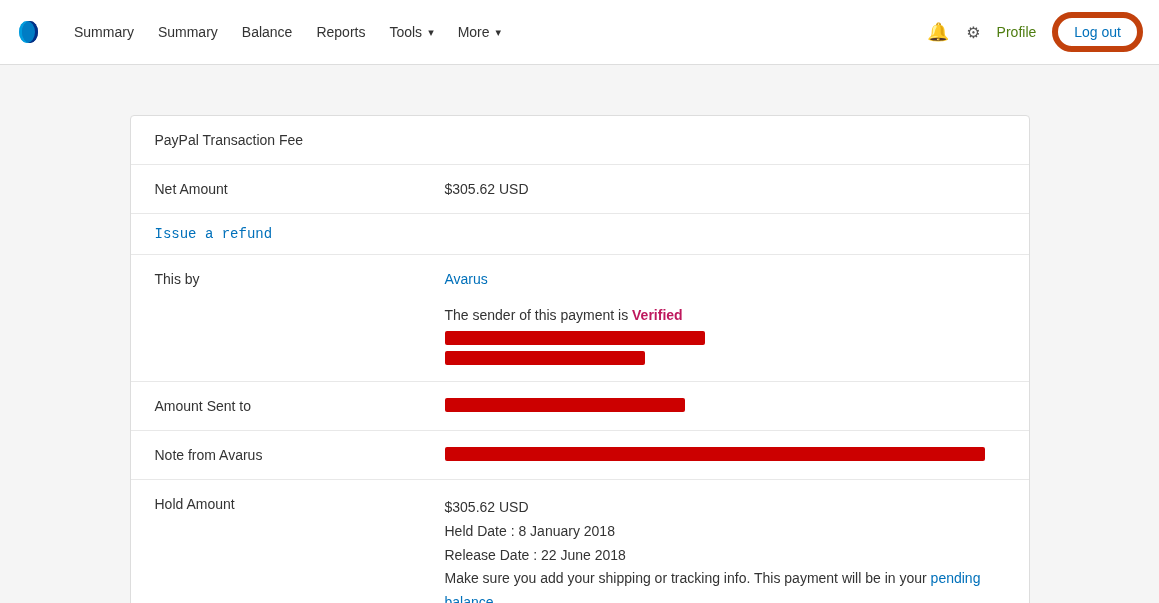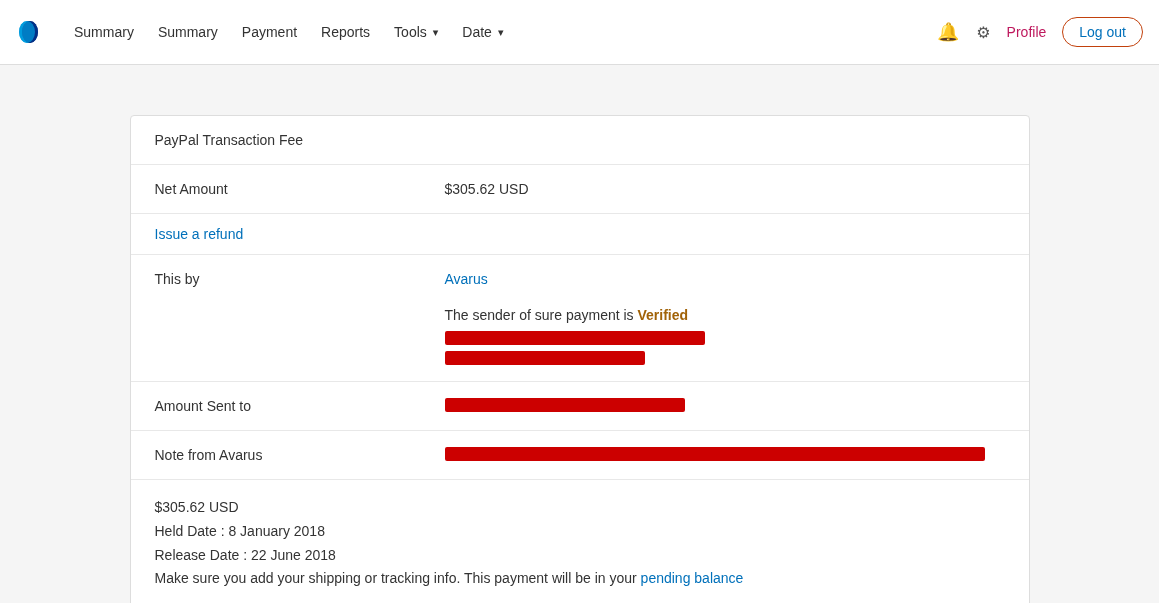--- a/index.html
+++ b/index.html
@@ -53,27 +53,27 @@
       font-size: 18px;
       color: #555;
       cursor: pointer;
     }
     .gear-icon {
       font-size: 16px;
       color: #555;
       cursor: pointer;
     }
     .profile-link {
-      color: #be185d;
+      color: #4d7c0f;
       text-decoration: none;
       font-size: 14px;
       text-align: right;
     }
     .logout-btn {
-      border: 1px solid #c2410c;
+      border: 6px solid #c2410c;
       color: #0070ba;
       background: #fff;
       padding: 6px 16px;
       border-radius: 20px;
       cursor: pointer;
       font-size: 14px;
     }
 
     
     .main-content {
@@ -112,25 +112,26 @@
 
     .link-blue {
       color: #0070ba;
       text-decoration: none;
       cursor: pointer;
     }
 
     .refund-row {
       padding: 12px 24px;
       border-bottom: 1px solid #e8e8e8;
+      font-family: Liberation Mono, monospace;
     }
 
     .verified-badge {
       font-weight: bold;
-      color: #a16207;
+      color: #be185d;
     }
 
     .paid-by-name {
       color: #0070ba;
       text-decoration: none;
       display: block;
       margin-bottom: 20px;
     }
 
     .redacted-bar {
@@ -167,34 +168,34 @@
     </svg>
   </div>
   <ul class="nav-links">
     <li>
         <a href="#">Summary</a>
       </li>
     <li>
         <a href="#">Summary</a>
       </li>
     <li>
-        <a href="#">Payment</a>
+        <a href="#">Balance</a>
       </li>
     <li>
         <a href="#">Reports</a>
       </li>
     <li>
       <a href="#">
         <span>Tools</span>
         <span class="chevron">▾</span>
       </a>
     </li>
     <li>
       <a href="#">
-        <span>Date</span>
+        <span>More</span>
         <span class="chevron">▾</span>
       </a>
     </li>
   </ul>
   <div class="nav-right">
     <span class="bell-icon">🔔</span>
     <span class="gear-icon">⚙</span>
     <a href="#" class="profile-link">Profile</a>
     <button class="logout-btn">Log out</button>
   </div>
@@ -215,21 +216,21 @@
       </div>
 
       <div class="refund-row">
         <a href="#" class="link-blue">Issue a refund</a>
       </div>
 
       <div class="detail-row">
         <div class="detail-label">This by</div>
         <div class="detail-value">
           <a href="#" class="paid-by-name link-blue">Avarus</a>
-          <span>The sender of sure payment is </span><span class="verified-badge">Verified</span>
+          <span>The sender of this payment is </span><span class="verified-badge">Verified</span>
           <br>
           
           <span class="redacted-bar" style="width:260px; margin-top:8px; display:block;"></span>
           
           <span class="redacted-bar" style="width:200px; margin-top:6px; display:block;"></span>
         </div>
       </div>
 
       <div class="detail-row">
         <div class="detail-label">Amount Sent to</div>
@@ -241,20 +242,21 @@
 
       <div class="detail-row">
         <div class="detail-label">Note from Avarus</div>
         <div class="detail-value">
 
           <span class="redacted-bar" style="width:540px; display:block;"></span>
         </div>
       </div>
 
       <div class="detail-row">
+        <div class="detail-label">Hold Amount</div>
         <div class="detail-value hold-details">
           <div>$305.62 USD</div>
           <div class="held-line">Held Date : 8 January 2018</div>
           <div class="held-line">Release Date : 22 June 2018</div>
           <div>
             <span>Make sure you add your shipping or tracking info. This payment will be in your</span>
             <a href="#" class="link-blue">pending balance</a>
             
           </div>
         </div>

